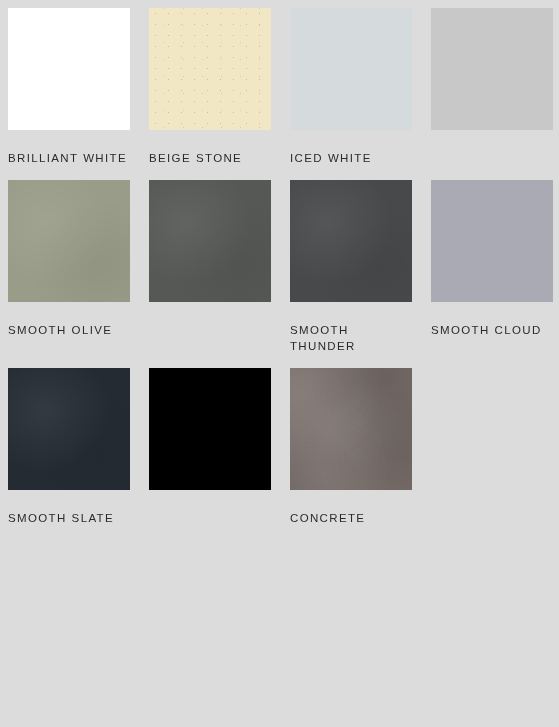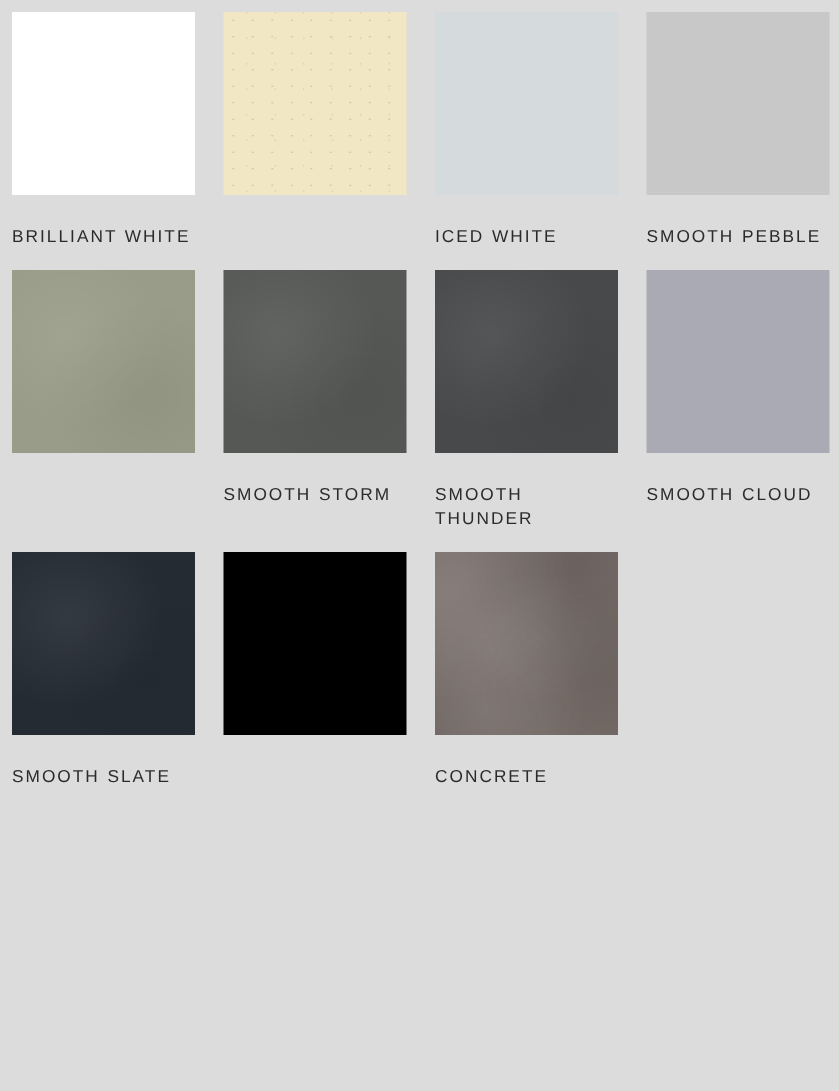--- a/index.html
+++ b/index.html
@@ -87,35 +87,35 @@
 </head>
 <body>
 
 <div id="swatch-grid" style="background: rgb(220, 220, 220);">
     <div class="swatch-cell">
       <div class="swatch-chip" style="background-color: rgb(255, 255, 255);"></div>
       <div class="swatch-label">BRILLIANT WHITE</div>
     </div>
     <div class="swatch-cell">
       <div class="swatch-chip tex-speckle" style="background-color: rgb(242, 231, 196);"></div>
+      <div class="swatch-label">BEIGE STONE</div>
     </div>
     <div class="swatch-cell">
       <div class="swatch-chip" style="background-color: rgb(213, 218, 221);"></div>
       <div class="swatch-label">ICED WHITE</div>
     </div>
     <div class="swatch-cell">
       <div class="swatch-chip" style="background-color: rgb(200, 200, 200);"></div>
-      <div class="swatch-label">SMOOTH PEBBLE</div>
     </div>
     <div class="swatch-cell">
       <div class="swatch-chip tex-soft" style="background-color: rgb(153, 156, 136);"></div>
+      <div class="swatch-label">SMOOTH OLIVE</div>
     </div>
     <div class="swatch-cell">
       <div class="swatch-chip tex-soft" style="background-color: rgb(86, 88, 86);"></div>
-      <div class="swatch-label">SMOOTH STORM</div>
     </div>
     <div class="swatch-cell">
       <div class="swatch-chip tex-soft" style="background-color: rgb(71, 73, 75);"></div>
       <div class="swatch-label">SMOOTH THUNDER</div>
     </div>
     <div class="swatch-cell">
       <div class="swatch-chip" style="background-color: rgb(169, 170, 180);"></div>
       <div class="swatch-label">SMOOTH CLOUD</div>
     </div>
     <div class="swatch-cell">

